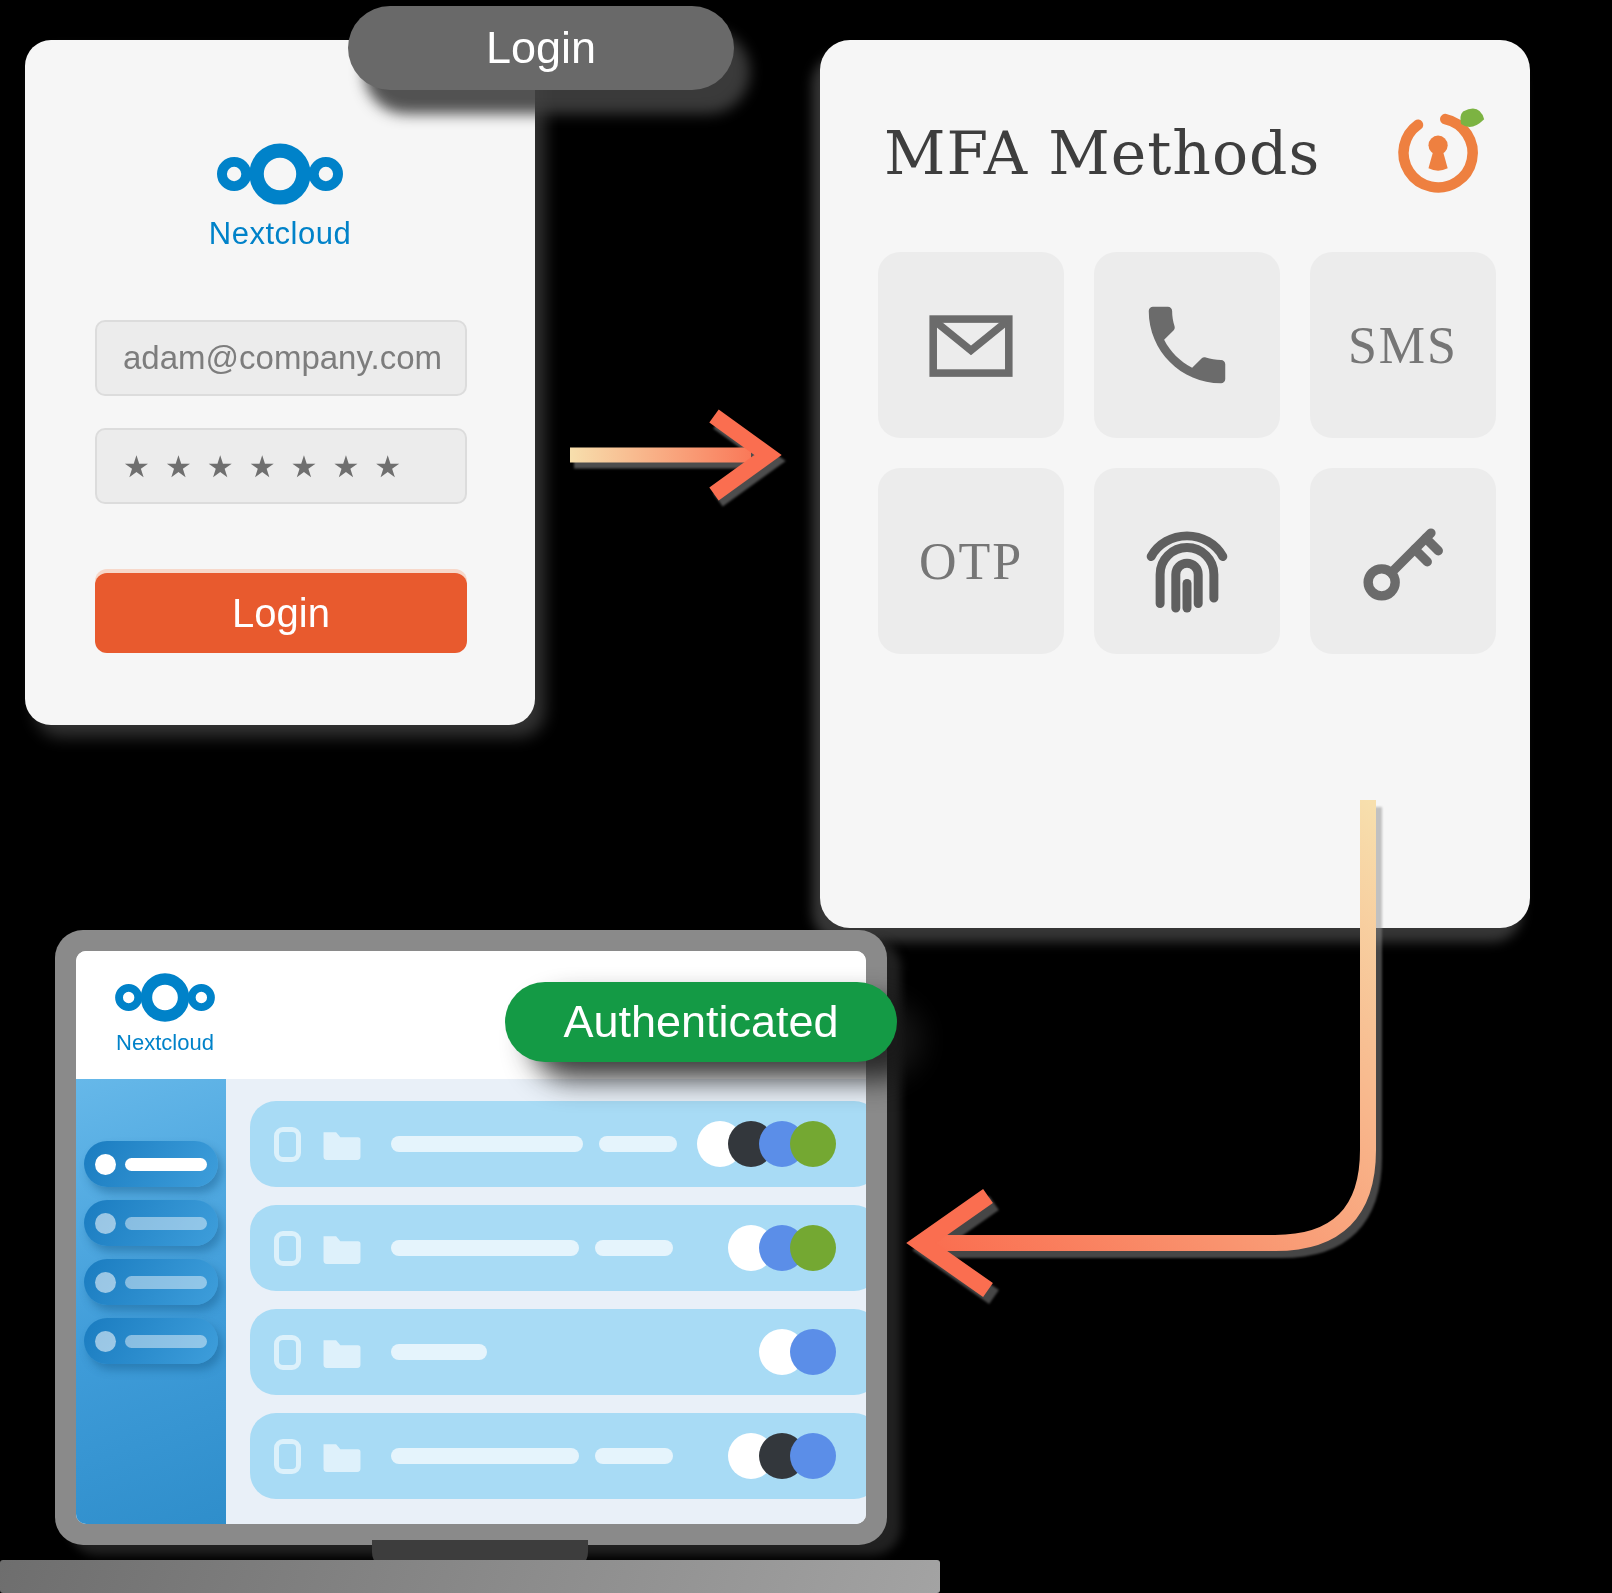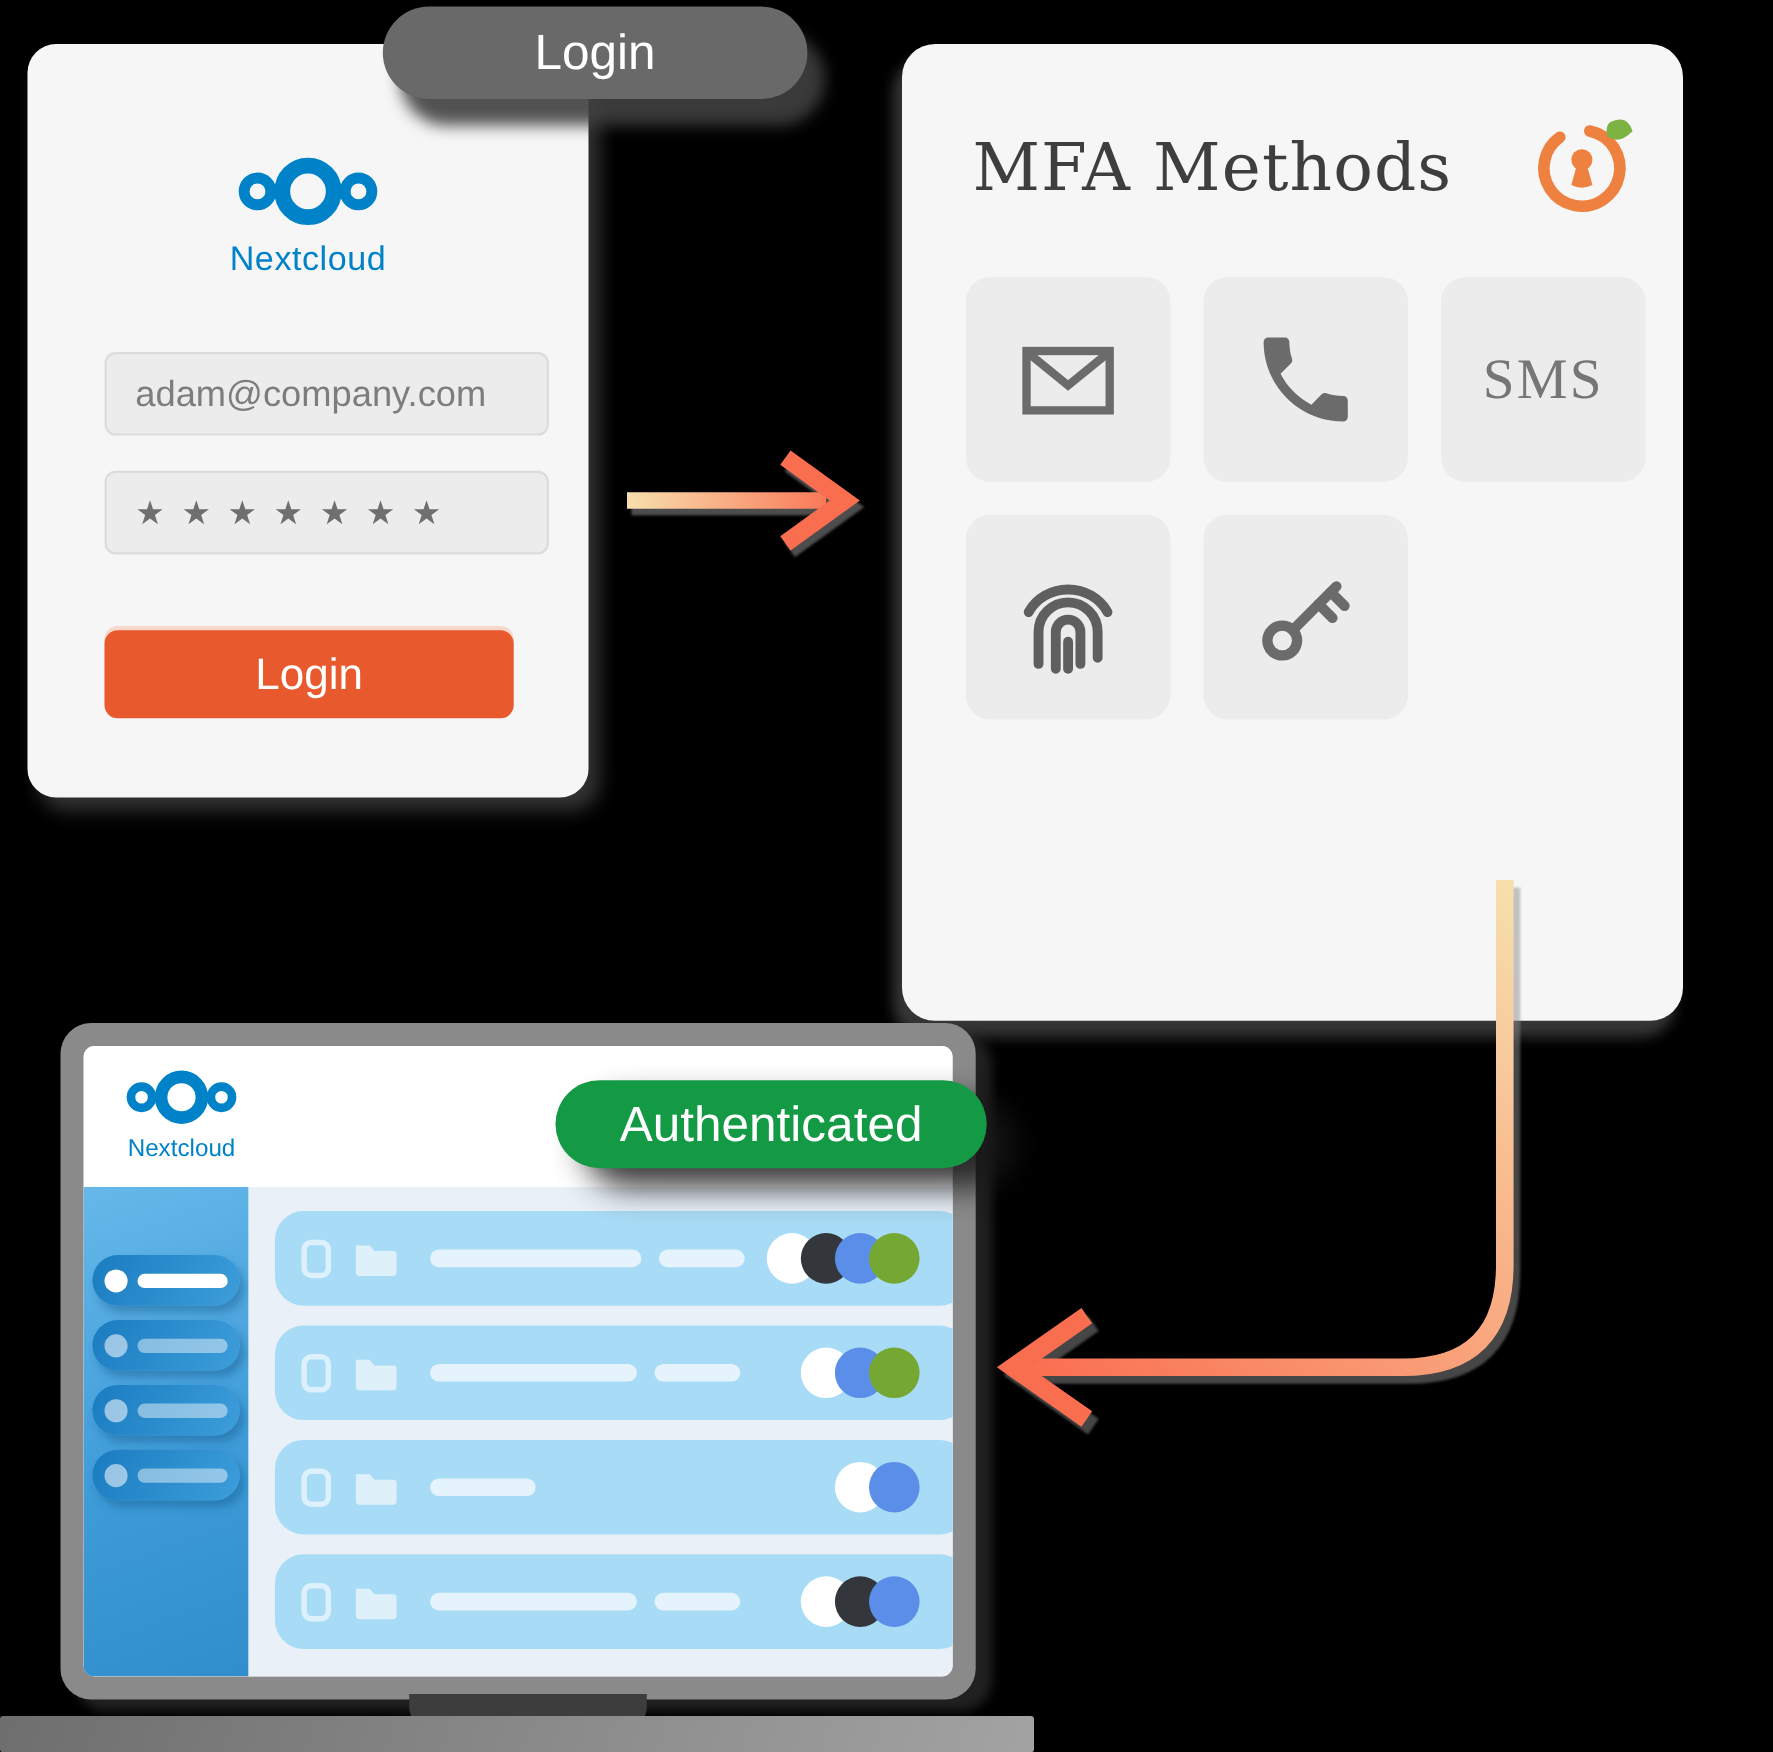--- a/index.html
+++ b/index.html
@@ -9,21 +9,21 @@
 
   
   .login-card {
     position:absolute; left:25px; top:40px; width:510px; height:685px;
     background:#f6f6f6; border-radius:26px;
     box-shadow:10px 12px 16px rgba(110,110,110,.45);
   }
   .nc-logo-big { position:absolute; left:0; top:98px; width:100%; text-align:center; }
   .nc-word-big { margin-top:2px; font-size:31px; font-weight:500; color:#0082c9; letter-spacing:.5px; }
   .field {
-    position:absolute; left:70px; width:404px; height:76px;
+    position:absolute; left:70px; width:372px; height:76px;
     background:#ececec; border:2px solid #dcdcdc; border-radius:10px;
     display:flex; align-items:center; padding-left:26px;
     font-size:33px; color:#7d7d7d;text-align:center;
   }
   .field.email { top:280px; }
   .field.pwd { top:388px; font-size:30px; letter-spacing:15px; color:#6f6f6f; }
   .login-btn {
     position:absolute; left:70px; top:533px; width:372px; height:80px;
     background:#e85a2e; border:none; border-radius:12px;
     color:#fff; font-size:40px; font-family:inherit; font-weight:500; cursor:pointer;
@@ -166,20 +166,23 @@
           <path d="M18,29 L50,55 L82,29" fill="none" stroke="#6b6b6b" stroke-width="7"></path>
         </svg>
       </div>
       <div class="tile">
         <svg width="102" height="102" viewBox="0 0 24 24">
           <path fill="#6b6b6b" d="M6.62 10.79c1.44 2.83 3.76 5.14 6.59 6.59l2.2-2.2c.27-.27.67-.36 1.02-.24 1.12.37 2.33.57 3.57.57.55 0 1 .45 1 1V20c0 .55-.45 1-1 1-9.39 0-17-7.61-17-17 0-.55.45-1 1-1h3.5c.55 0 1 .45 1 1 0 1.25.2 2.45.57 3.57.11.35.03.74-.25 1.02l-2.2 2.2z"></path>
         </svg>
       </div>
       <div class="tile">
         <span>SMS</span>
+      </div>
+      <div class="tile">
+        <span>OTP</span>
       </div>
       <div class="tile">
         <svg width="112" height="112" viewBox="0 0 100 100">
           <g fill="none" stroke="#5f5f5f" stroke-width="8" stroke-linecap="round">
             <path d="M18,46 A36,34 0 0 1 82,46"></path>
             <path d="M26,88 V62 A24,24 0 0 1 74,62 V83"></path>
             <path d="M40,92 V62 A10,10 0 0 1 60,62 V88"></path>
             <path d="M50,70 V92"></path>
           </g>
         </svg>

